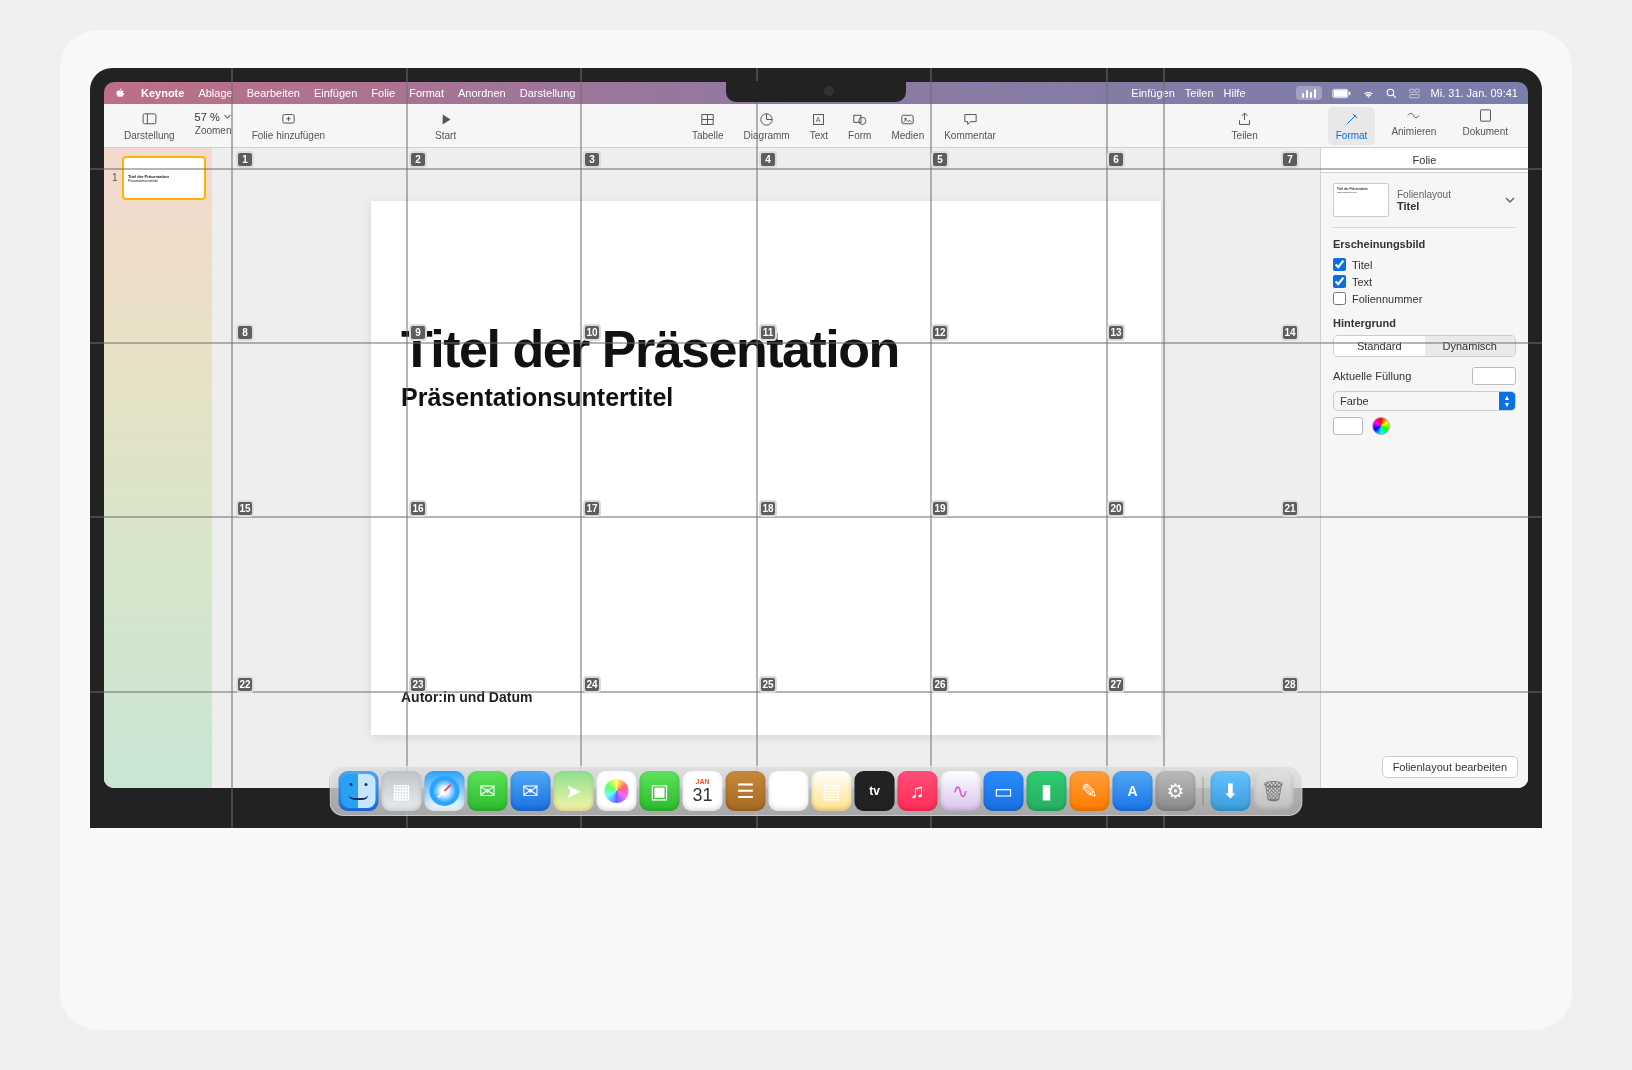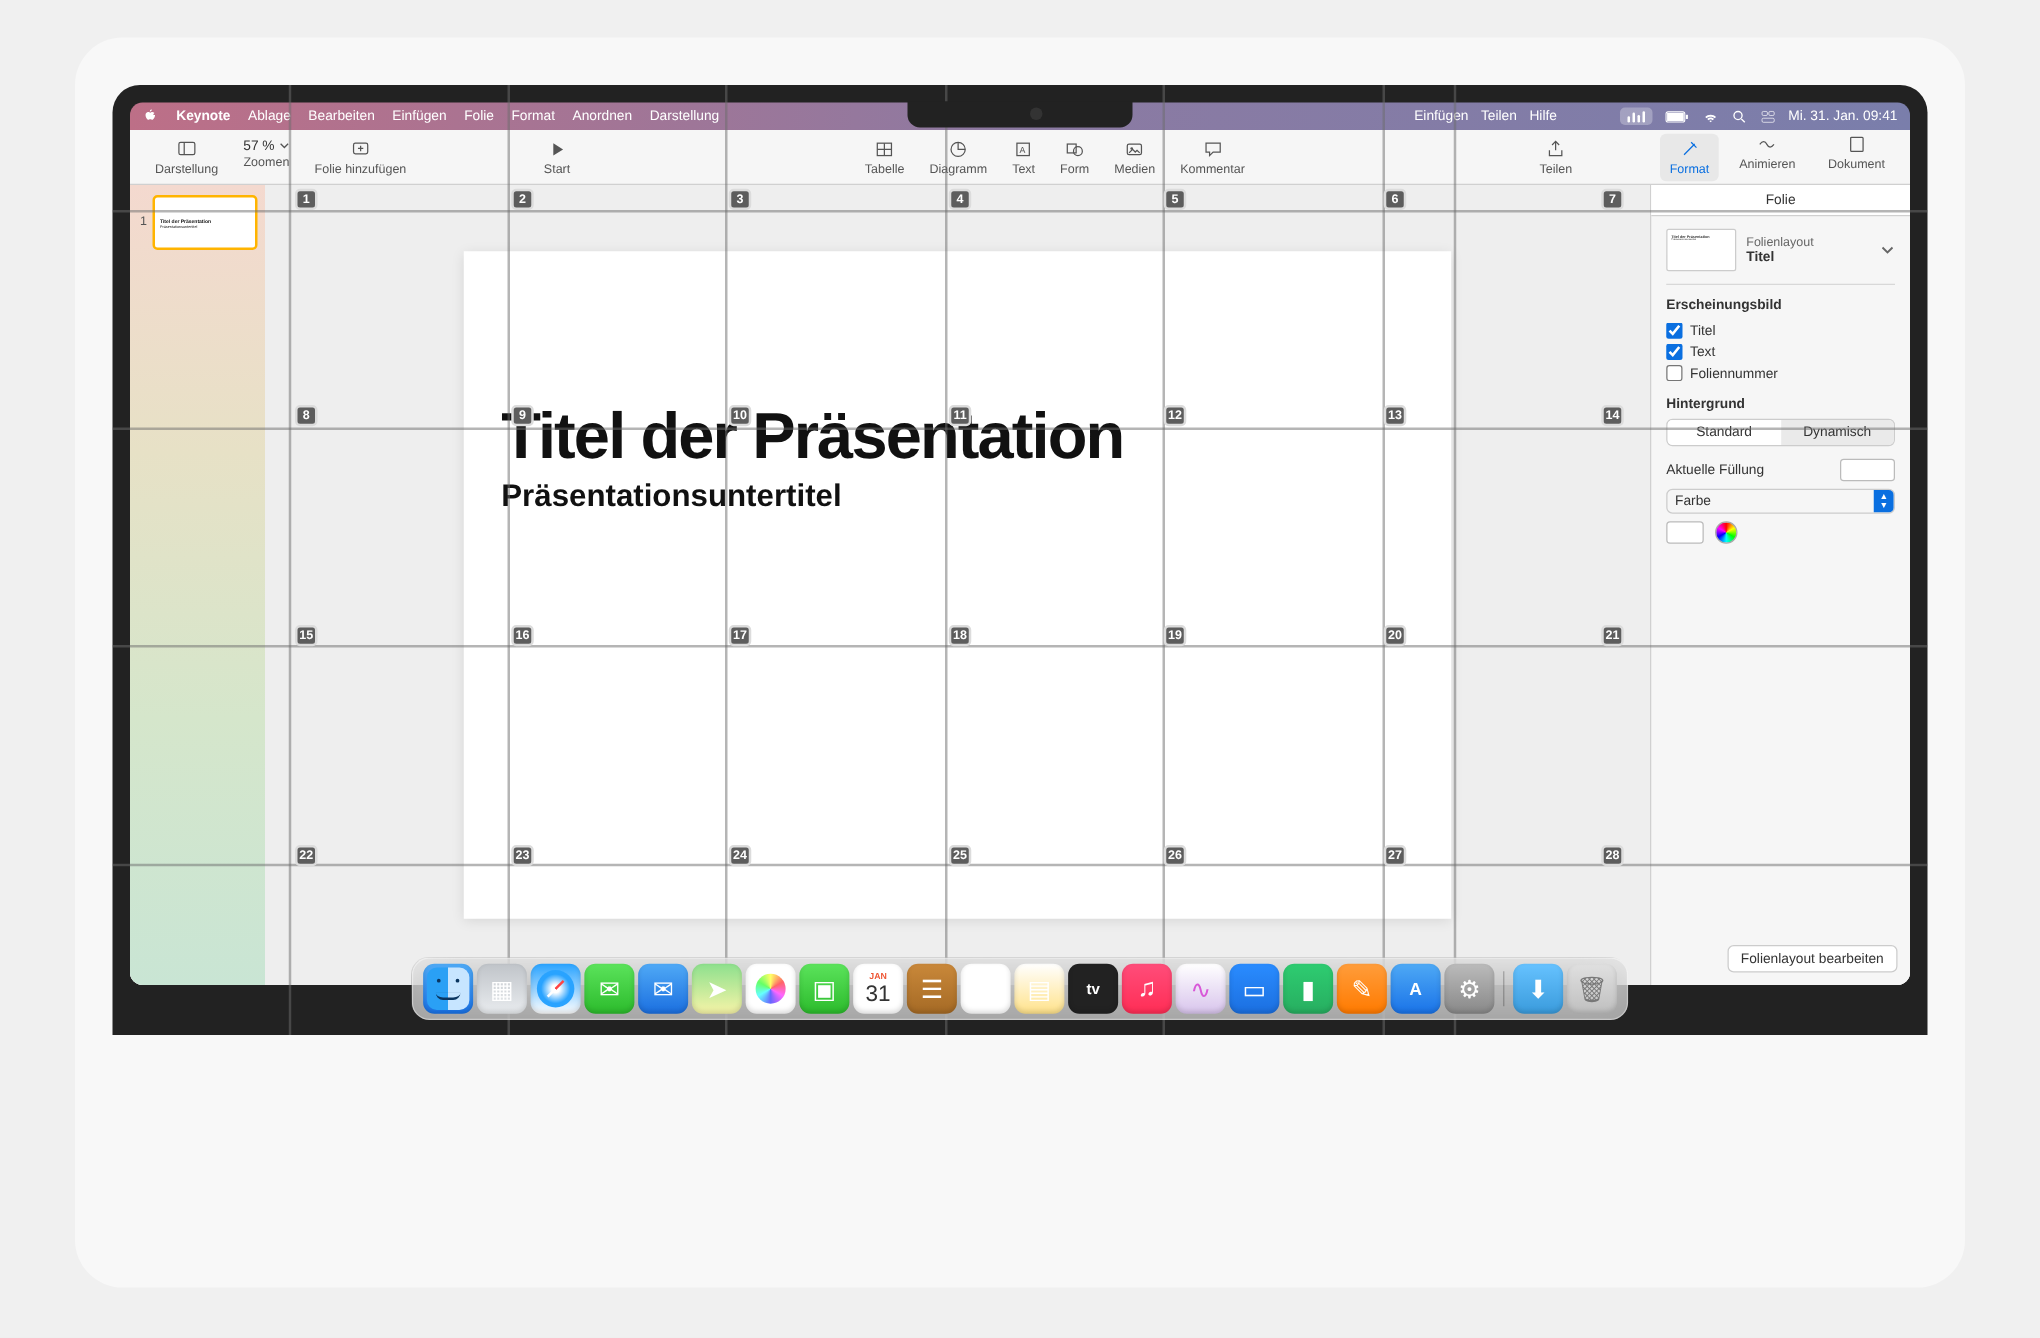--- a/index.html
+++ b/index.html
@@ -262,20 +262,21 @@
           <span class="thumb-num">1</span>
           <div class="thumb-title">Titel der Präsentation</div>
           <div class="thumb-sub">Präsentationsuntertitel</div>
         </div>
       </div>
 
       <div class="canvas">
         <div class="slide">
           <h1>Titel der Präsentation</h1>
           <h2>Präsentationsuntertitel</h2>
+          <div class="author">Autor:in und Datum</div>
         </div>
       </div>
 
       <div class="inspector">
         <div class="insp-tab">Folie</div>
         <div class="insp-body">
           <div class="layout-row">
             <div class="layout-thumb">
                   <div>Titel der Präsentation</div>
                   <div>Präsentationsuntertitel</div>

